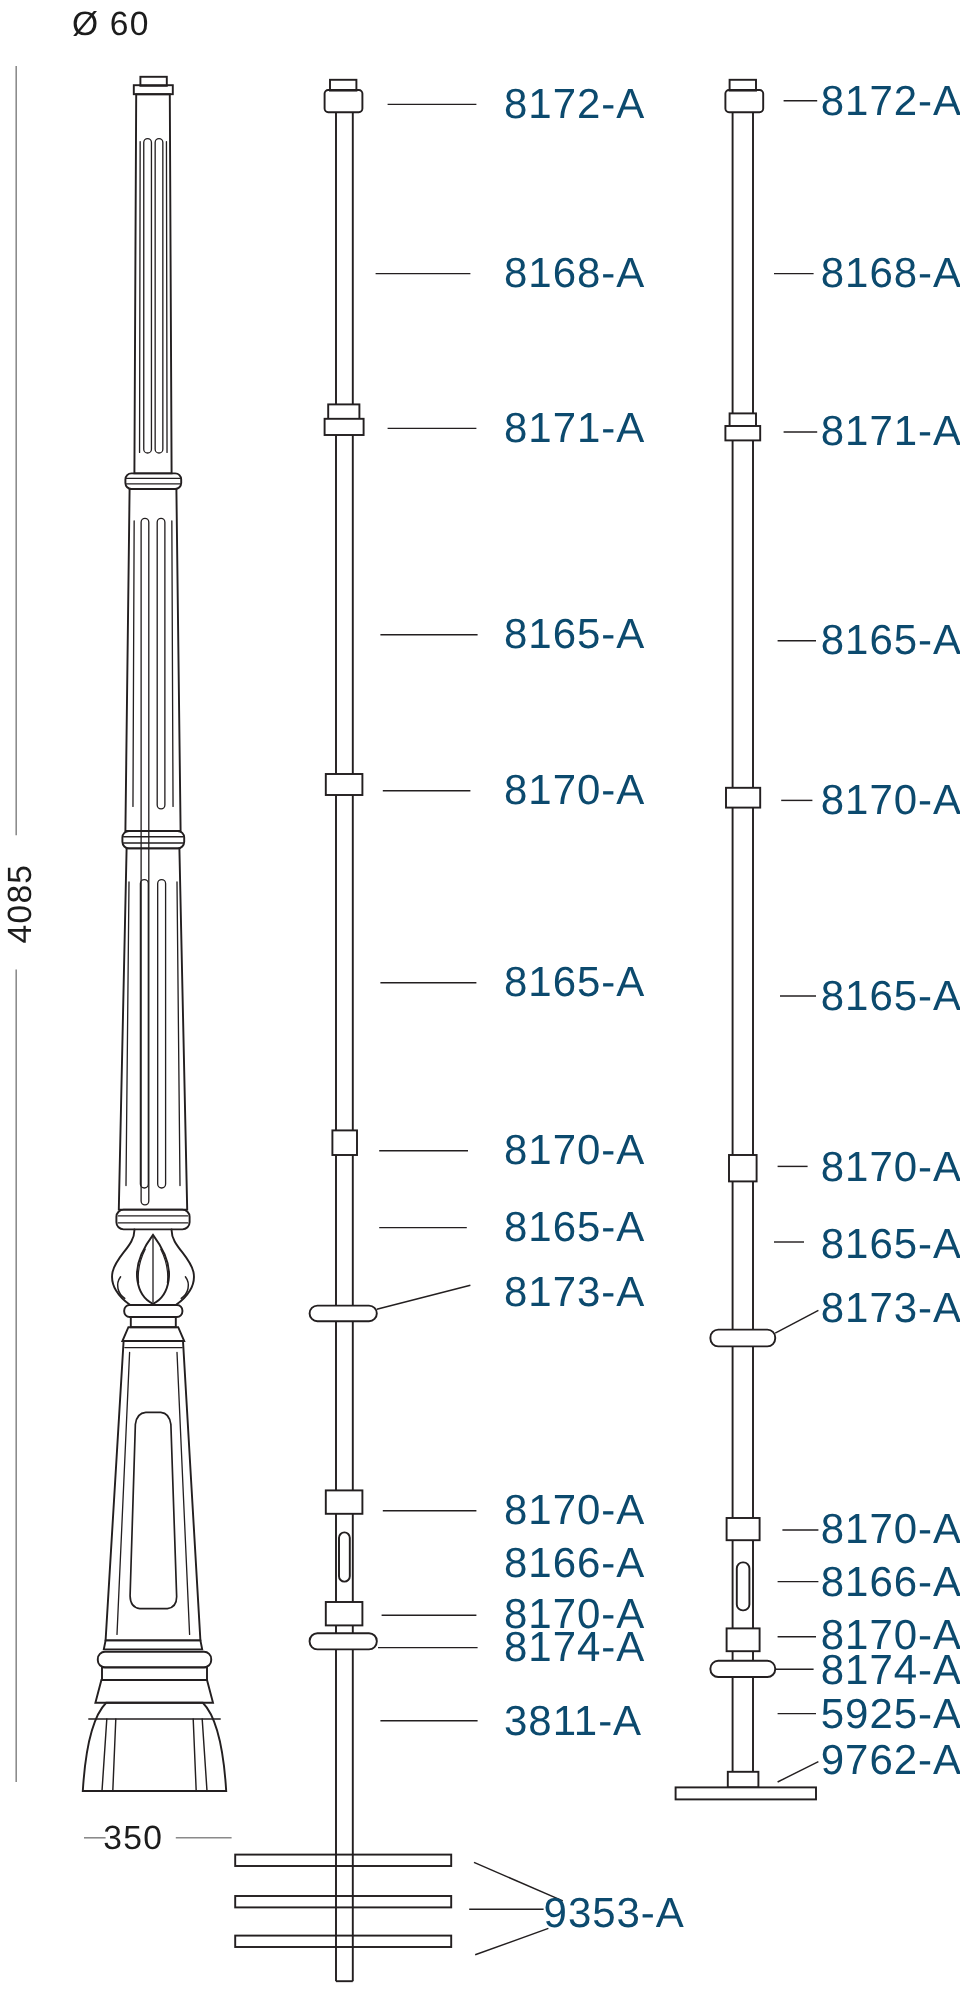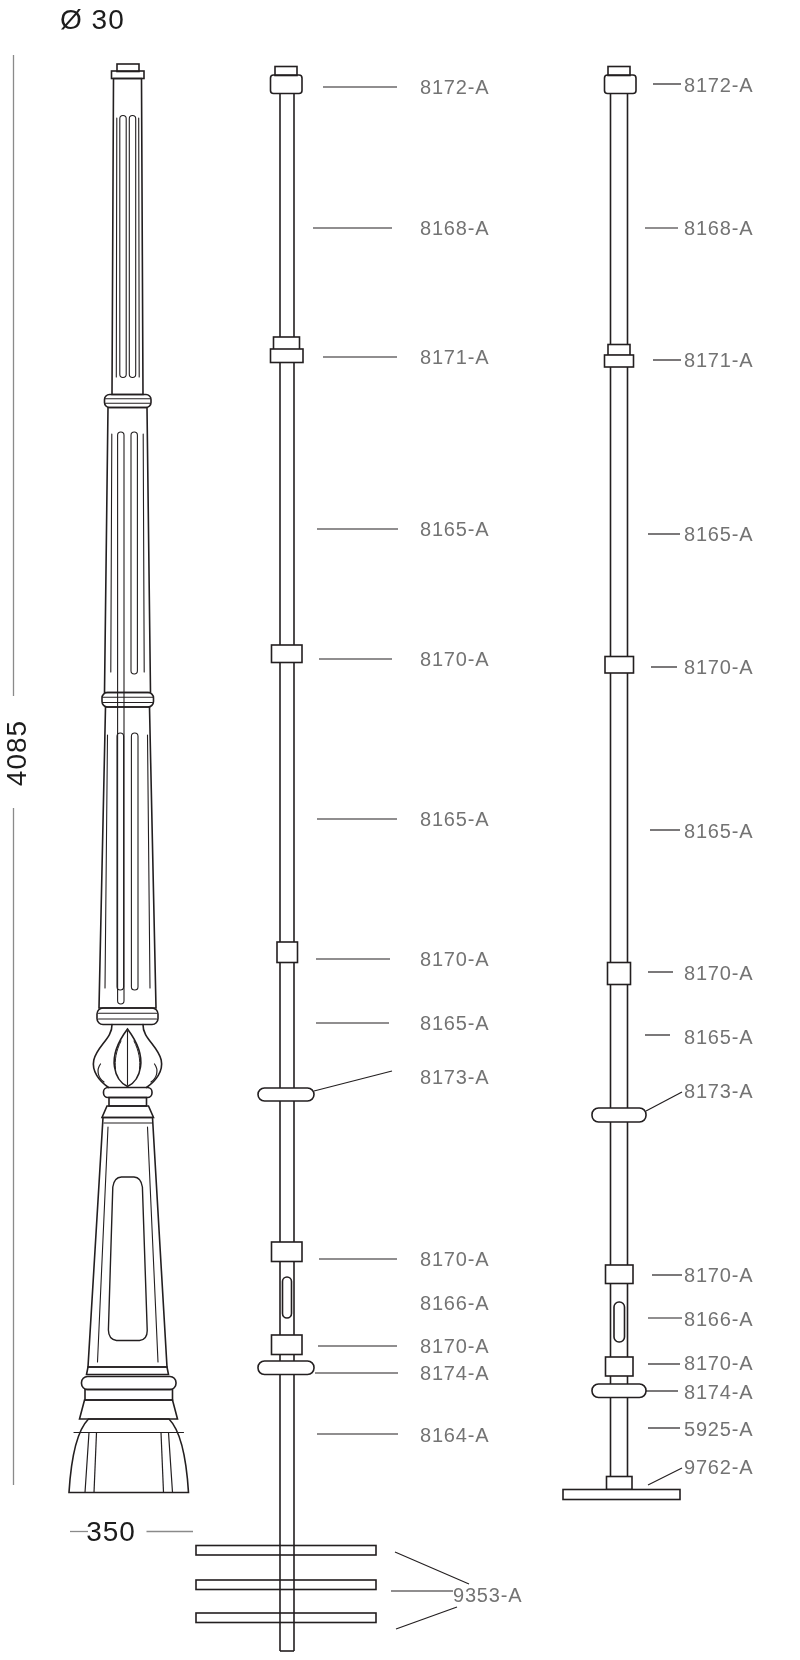--- a/index.html
+++ b/index.html
@@ -2,22 +2,22 @@
 <html><head>
 <meta charset="utf-8">
 <style>
   html,body{margin:0;padding:0;background:#ffffff;}
   #page{
     position:relative;width:800px;height:1660px;background:#ffffff;
     font-family:"Liberation Sans",sans-serif;overflow:hidden;
   }
   #drawing-svg{position:absolute;left:0;top:0;width:800px;height:1660px;}
   .lbl{
-    position:absolute;font-size:20px;line-height:32px;letter-spacing:0.8px;
-    color:#737373;white-space:nowrap;
+    position:absolute;font-size:35px;line-height:32px;letter-spacing:0.8px;
+    color:#0c4a6e;white-space:nowrap;
   }
   .lbl.m{left:420px;}
   .lbl.r{left:684px;}
   .dim{
     position:absolute;font-size:28px;color:#1c1c1c;letter-spacing:1px;white-space:nowrap;
   }
   #dim-height{
     left:-38px;top:738px;width:110px;height:30px;line-height:30px;
     text-align:center;transform:rotate(-90deg);
   }
@@ -200,38 +200,38 @@
     <line x1="646" y1="1111" x2="682" y2="1092"></line>
     <line x1="652" y1="1275" x2="682" y2="1275"></line>
     <line x1="648" y1="1318" x2="682" y2="1318"></line>
     <line x1="648" y1="1364" x2="680" y2="1364"></line>
     <line x1="646" y1="1391" x2="678" y2="1391"></line>
     <line x1="648" y1="1428" x2="680" y2="1428"></line>
     <line x1="648" y1="1485" x2="682" y2="1468"></line>
   </g>
 </svg>
 
-  <div class="dim" id="dim-diameter">Ø 30</div>
+  <div class="dim" id="dim-diameter">Ø 60</div>
   <div class="dim" id="dim-height">4085</div>
   <div class="dim" id="dim-base">350</div>
 
   <div class="lbl m" style="top:71px">8172-A</div>
   <div class="lbl m" style="top:212px">8168-A</div>
   <div class="lbl m" style="top:341px">8171-A</div>
   <div class="lbl m" style="top:513px">8165-A</div>
   <div class="lbl m" style="top:643px">8170-A</div>
   <div class="lbl m" style="top:803px">8165-A</div>
   <div class="lbl m" style="top:943px">8170-A</div>
   <div class="lbl m" style="top:1007px">8165-A</div>
   <div class="lbl m" style="top:1061px">8173-A</div>
   <div class="lbl m" style="top:1243px">8170-A</div>
   <div class="lbl m" style="top:1287px">8166-A</div>
   <div class="lbl m" style="top:1330px">8170-A</div>
   <div class="lbl m" style="top:1357px">8174-A</div>
-  <div class="lbl m" style="top:1419px">8164-A</div>
+  <div class="lbl m" style="top:1419px">3811-A</div>
   <div class="lbl m" style="top:1579px;left:453px">9353-A</div>
 
   <div class="lbl r" style="top:69px">8172-A</div>
   <div class="lbl r" style="top:212px">8168-A</div>
   <div class="lbl r" style="top:344px">8171-A</div>
   <div class="lbl r" style="top:518px">8165-A</div>
   <div class="lbl r" style="top:651px">8170-A</div>
   <div class="lbl r" style="top:815px">8165-A</div>
   <div class="lbl r" style="top:957px">8170-A</div>
   <div class="lbl r" style="top:1021px">8165-A</div>

